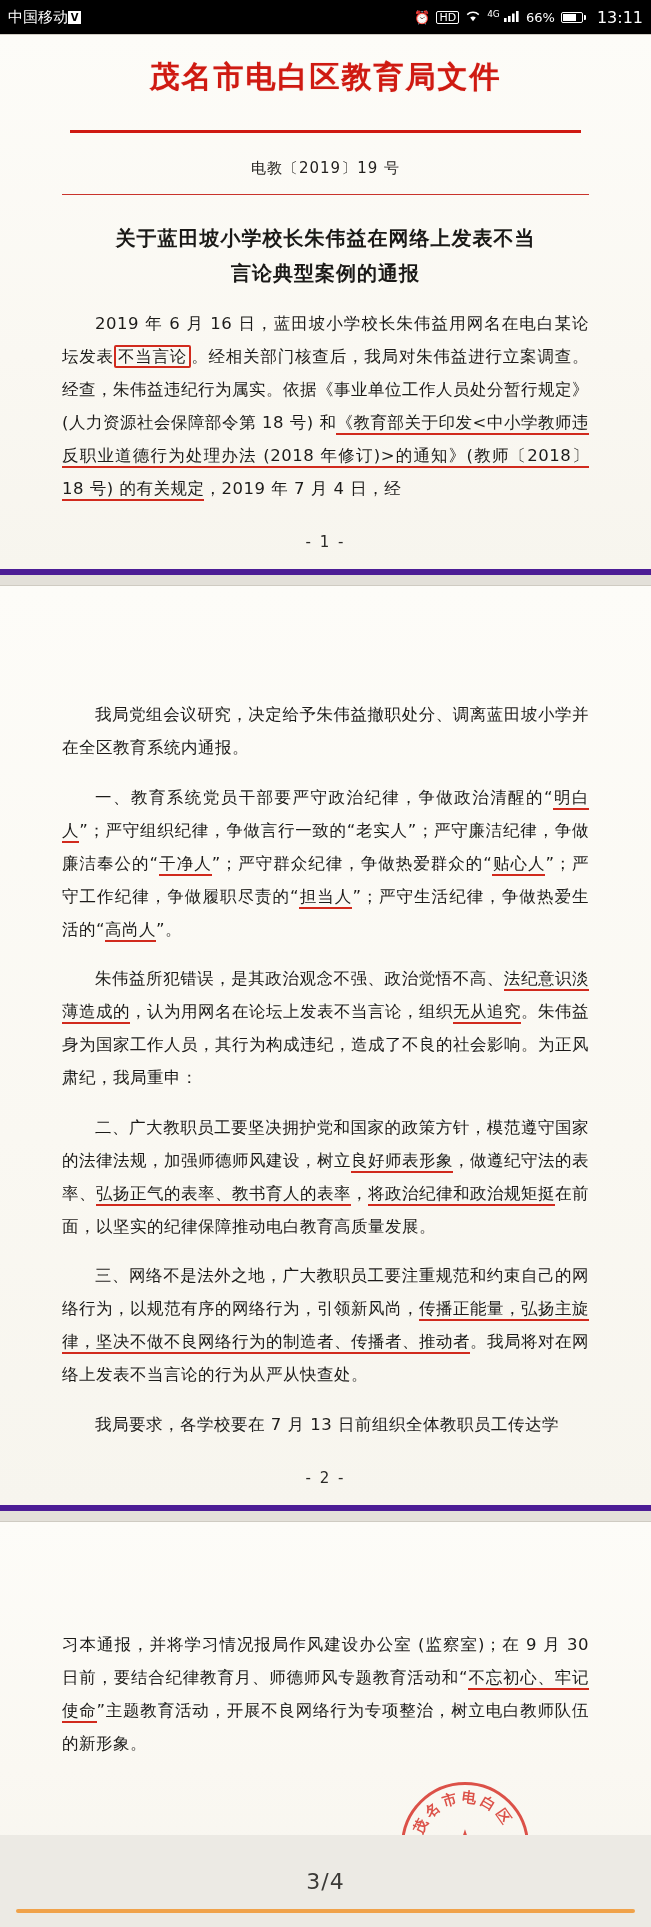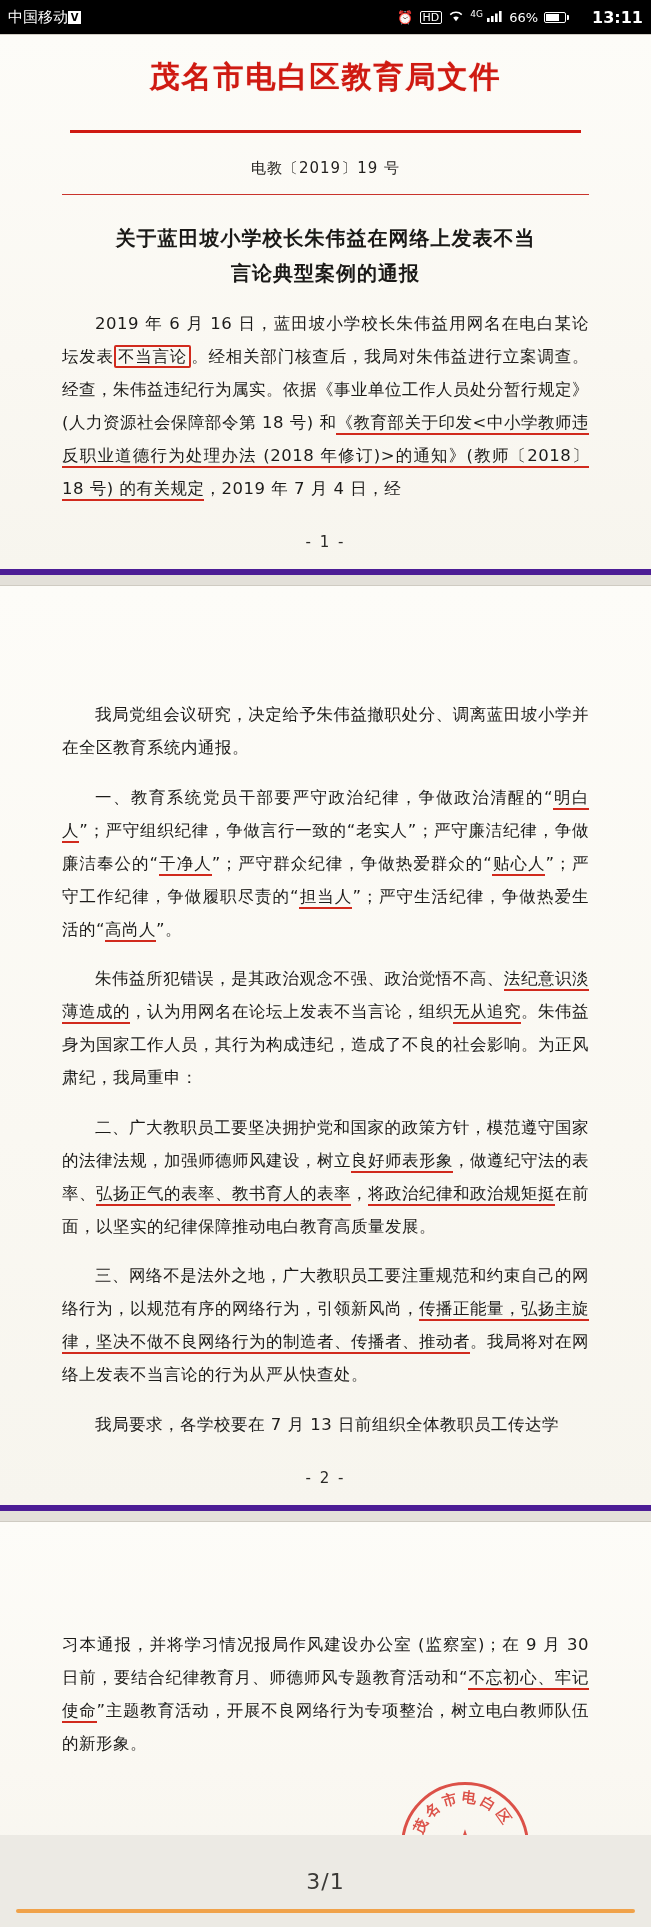--- a/index.html
+++ b/index.html
@@ -43,21 +43,21 @@
   .sup4g { font-size:9px; vertical-align: super; }
   .battery {
     display:inline-flex; align-items:center; gap:1px;
   }
   .bat-body {
     width:22px; height:11px; border:1px solid #fff; border-radius:2px;
     position:relative; display:inline-block;
   }
   .bat-fill { position:absolute; left:1px; top:1px; bottom:1px; width:13px; background:#fff; }
   .bat-tip { width:2px; height:5px; background:#fff; display:inline-block; border-radius:0 1px 1px 0;}
-  .sb-time { font-size:16px; margin-left:17px;font-weight:bold; }
+  .sb-time { font-size:16px; margin-left:5px; }
   .page-img {
     position: relative;
     background: #fbfaf6;
     border-top: 1px solid #cfcbc2;
     border-bottom: 6px solid #4c1d95;
     padding: 0 0;
   }
   .page-gap { height: 10px; background:#e3e0d9; }
 
   .sheet {
@@ -284,19 +284,19 @@
         </div>
       </div>
     </div>
   </div>
 
   <div class="watermark">
     <span>电白信息</span><span class="dom">0668.cc</span>
   </div>
 
   <div class="footer">
-    <span class="pager">3/1</span>
+    <span class="pager">3/4</span>
     <div class="progress">
       <div class="bar"></div>
     </div>
   </div>
 
 </div>
 
 </body></html>

